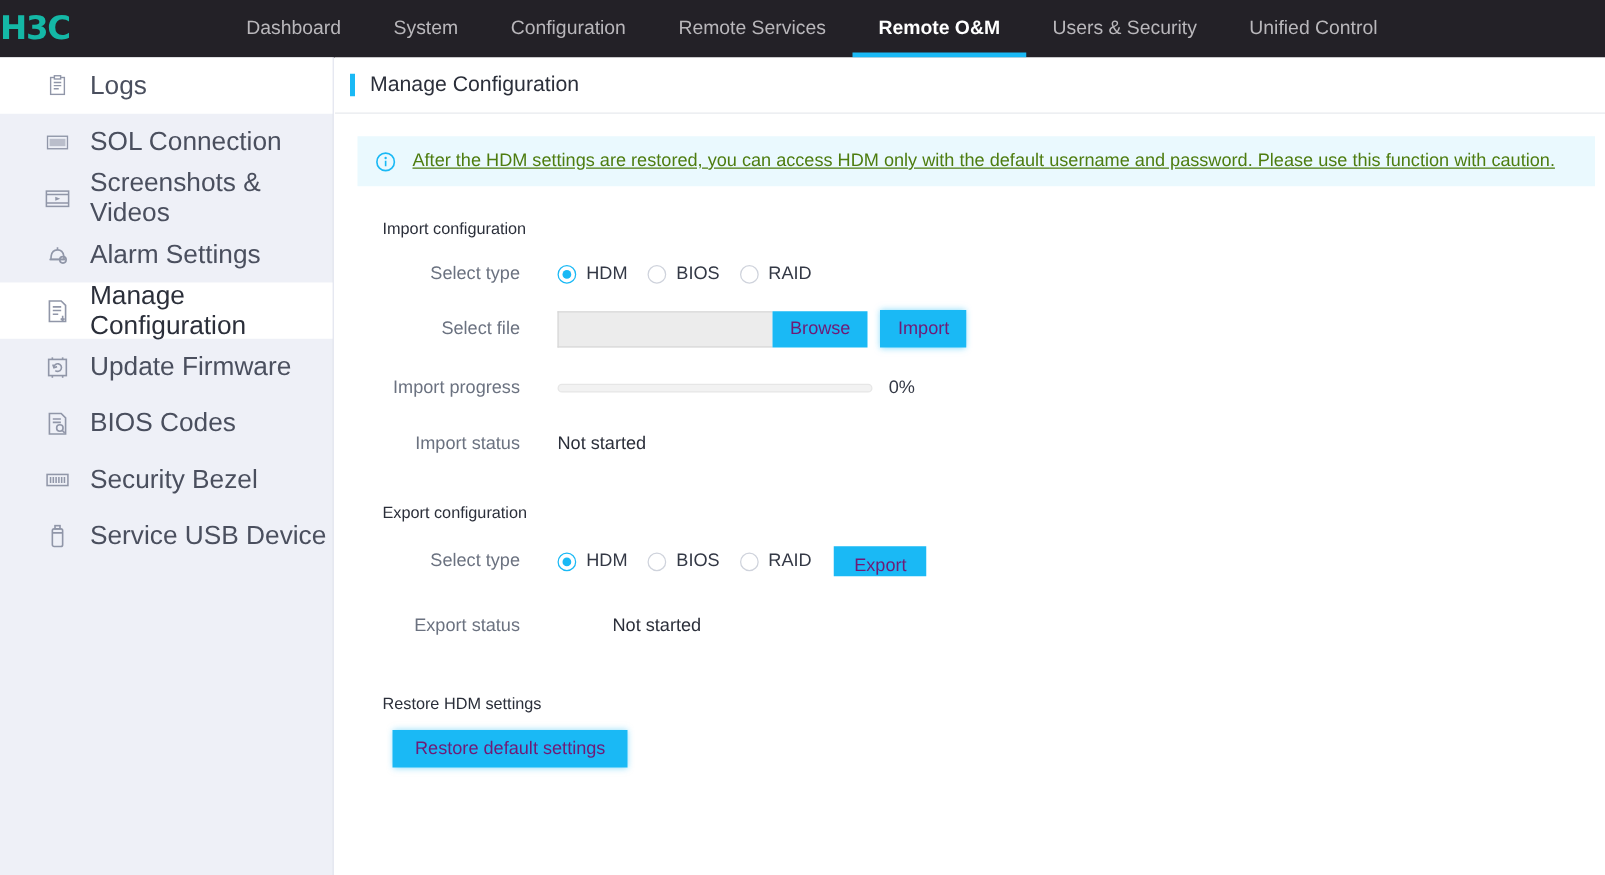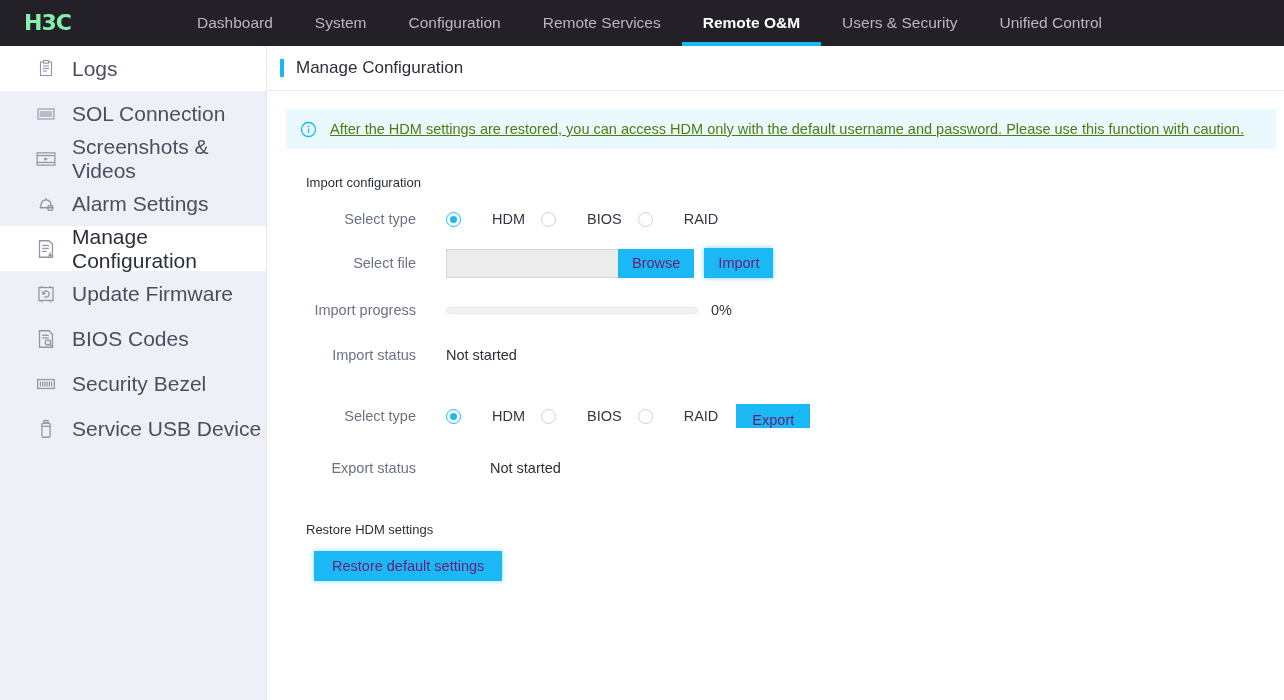--- a/index.html
+++ b/index.html
@@ -17,24 +17,23 @@
     position: absolute;
     top: 0; left: 0;
     width: 1284px;
     height: 46px;
     background: #232127;
     display: flex;
     align-items: center;
   }
   .logo {
     width: 176px;
-    padding-left: 24px;
-    font-size: 22px;
+    font-size: 26px;
     font-weight: bold;
-    color: #86efac;
+    color: #14b8a6;
     letter-spacing: -1px;
     font-family: "DejaVu Sans", sans-serif;
     line-height: 1;
   }
   .nav-items { display: flex; align-items: center; height: 46px; }
   .nav-item {
     position: relative;
     height: 46px;
     display: flex;
     align-items: center;
@@ -159,21 +158,20 @@
   }
   .row-field { display: flex; align-items: center; }
 
   
   .radio-group { display: flex; align-items: center; }
   .radio-opt {
     display: flex;
     align-items: center;
     margin-right: 16px;
     cursor: pointer;
-    gap: 23px;
   }
   .radio-dot {
     width: 15px; height: 15px;
     border-radius: 50%;
     border: 1px solid #cfd3dc;
     background: #fff;
     margin-right: 8px;
     flex: 0 0 auto;
     position: relative;
   }
@@ -440,20 +438,21 @@
 
     <div class="row">
       <div class="row-label">Import status</div>
       <div class="row-field">
         <span class="status-val">Not started</span>
       </div>
     </div>
   </div>
 
   <div class="section" style="margin-top:16px;">
+    <div class="section-title">Export configuration</div>
 
     <div class="row" style="min-height:48px;">
       <div class="row-label">Select type</div>
       <div class="row-field">
         <div class="radio-group">
           <div class="radio-opt checked">
             <span class="radio-dot"></span>
             <span class="radio-label">HDM</span>
           </div>
           <div class="radio-opt">

